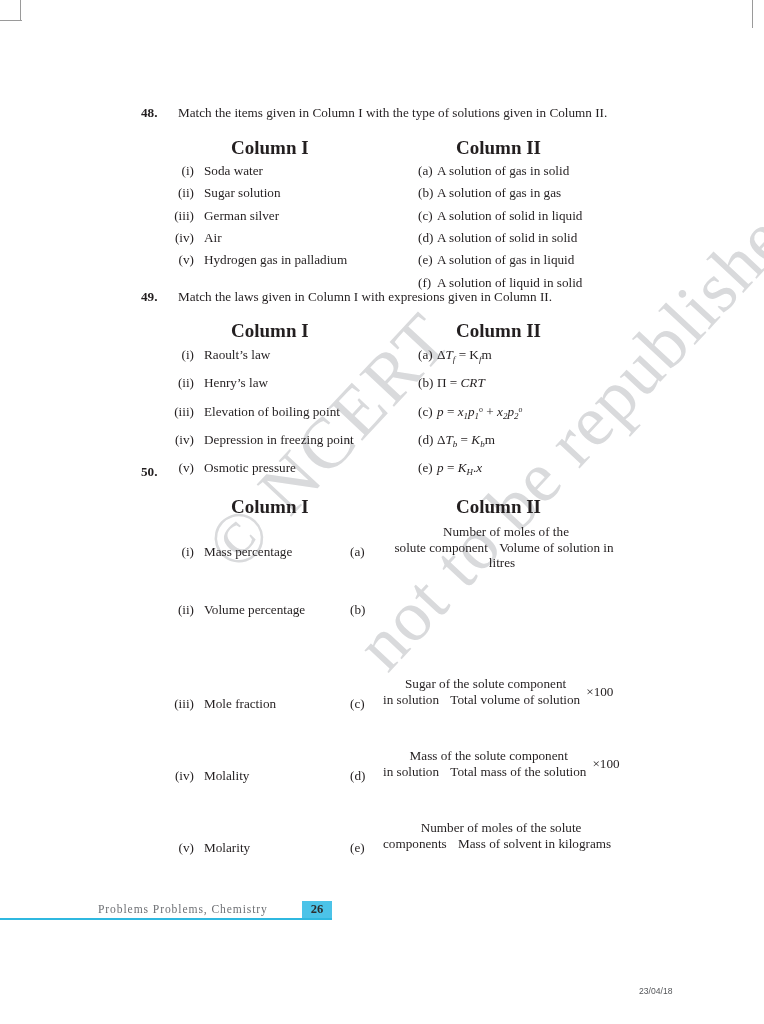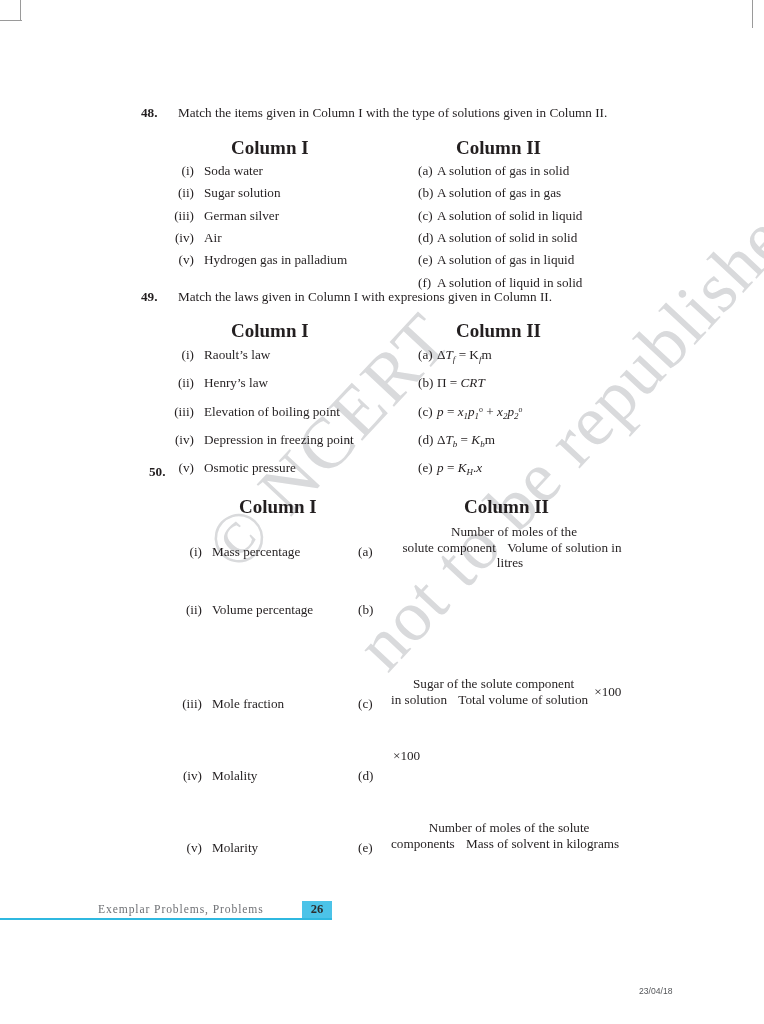--- a/index.html
+++ b/index.html
@@ -335,21 +335,21 @@
         </div>
         <div class="matchrow">
           <span class="mi-num">(v)</span>
           <span class="mi-txt">Osmotic pressure</span>
           <span class="mii-num">(e)</span>
           <span class="mii-txt fml"><i>p</i> = <i>K</i><sub>H</sub>.<i>x</i></span>
         </div>
       </div>
     </div>
 
-    <div class="qblock q50" style="position:absolute; left:8px; top:463px; width:625px;">
+    <div class="qblock q50" style="position:absolute; left:0; top:463px; width:625px;">
       <div class="qhead" style="padding-left:140px; padding-right:60px;">
         <span class="qnum">50.</span>
       </div>
 
       <div class="colheads" style="margin-top:16px;">
         <span class="colhead-i">Column I</span>
         <span class="colhead-ii">Column II</span>
       </div>
 
       <div class="q50row" style="height:70px;">
@@ -393,20 +393,30 @@
           </span>
           <span class="times100">×100</span>
         </div>
       </div>
 
       <div class="q50row" style="height:72px;">
         <span class="q50-num" style="top:36px;">(iv)</span>
         <span class="q50-txt" style="top:36px;">Molality</span>
         <span class="q50-letter" style="top:36px;">(d)</span>
         <div class="frac-wrap" style="left:383px; top:16px;">
+          <span class="frac">
+            <span class="numer">
+              <span>Mass of the solute component</span><br>
+              <span>in solution</span>
+            </span>
+            <span class="bar"></span>
+            <span class="denom">
+              <span>Total mass of the solution</span>
+            </span>
+          </span>
           <span class="times100">×100</span>
         </div>
       </div>
 
       <div class="q50row" style="height:72px;">
         <span class="q50-num" style="top:36px;">(v)</span>
         <span class="q50-txt" style="top:36px;">Molarity</span>
         <span class="q50-letter" style="top:36px;">(e)</span>
         <div class="frac-wrap" style="left:383px; top:16px;">
           <span class="frac">
@@ -419,19 +429,19 @@
               <span>Mass of solvent in kilograms</span>
             </span>
           </span>
         </div>
       </div>
     </div>
 
   </div>
 
   <div class="footer-rule"></div>
-  <div class="footer-text">Exemplar  Problems,  Problems</div>
+  <div class="footer-text">Problems  Problems,  Chemistry</div>
   <div class="footer-page"></div>
   <div class="footer-pagenum">26</div>
 
   <div class="date-stamp">23/04/18</div>
 
 </div>
 
 </body></html>

